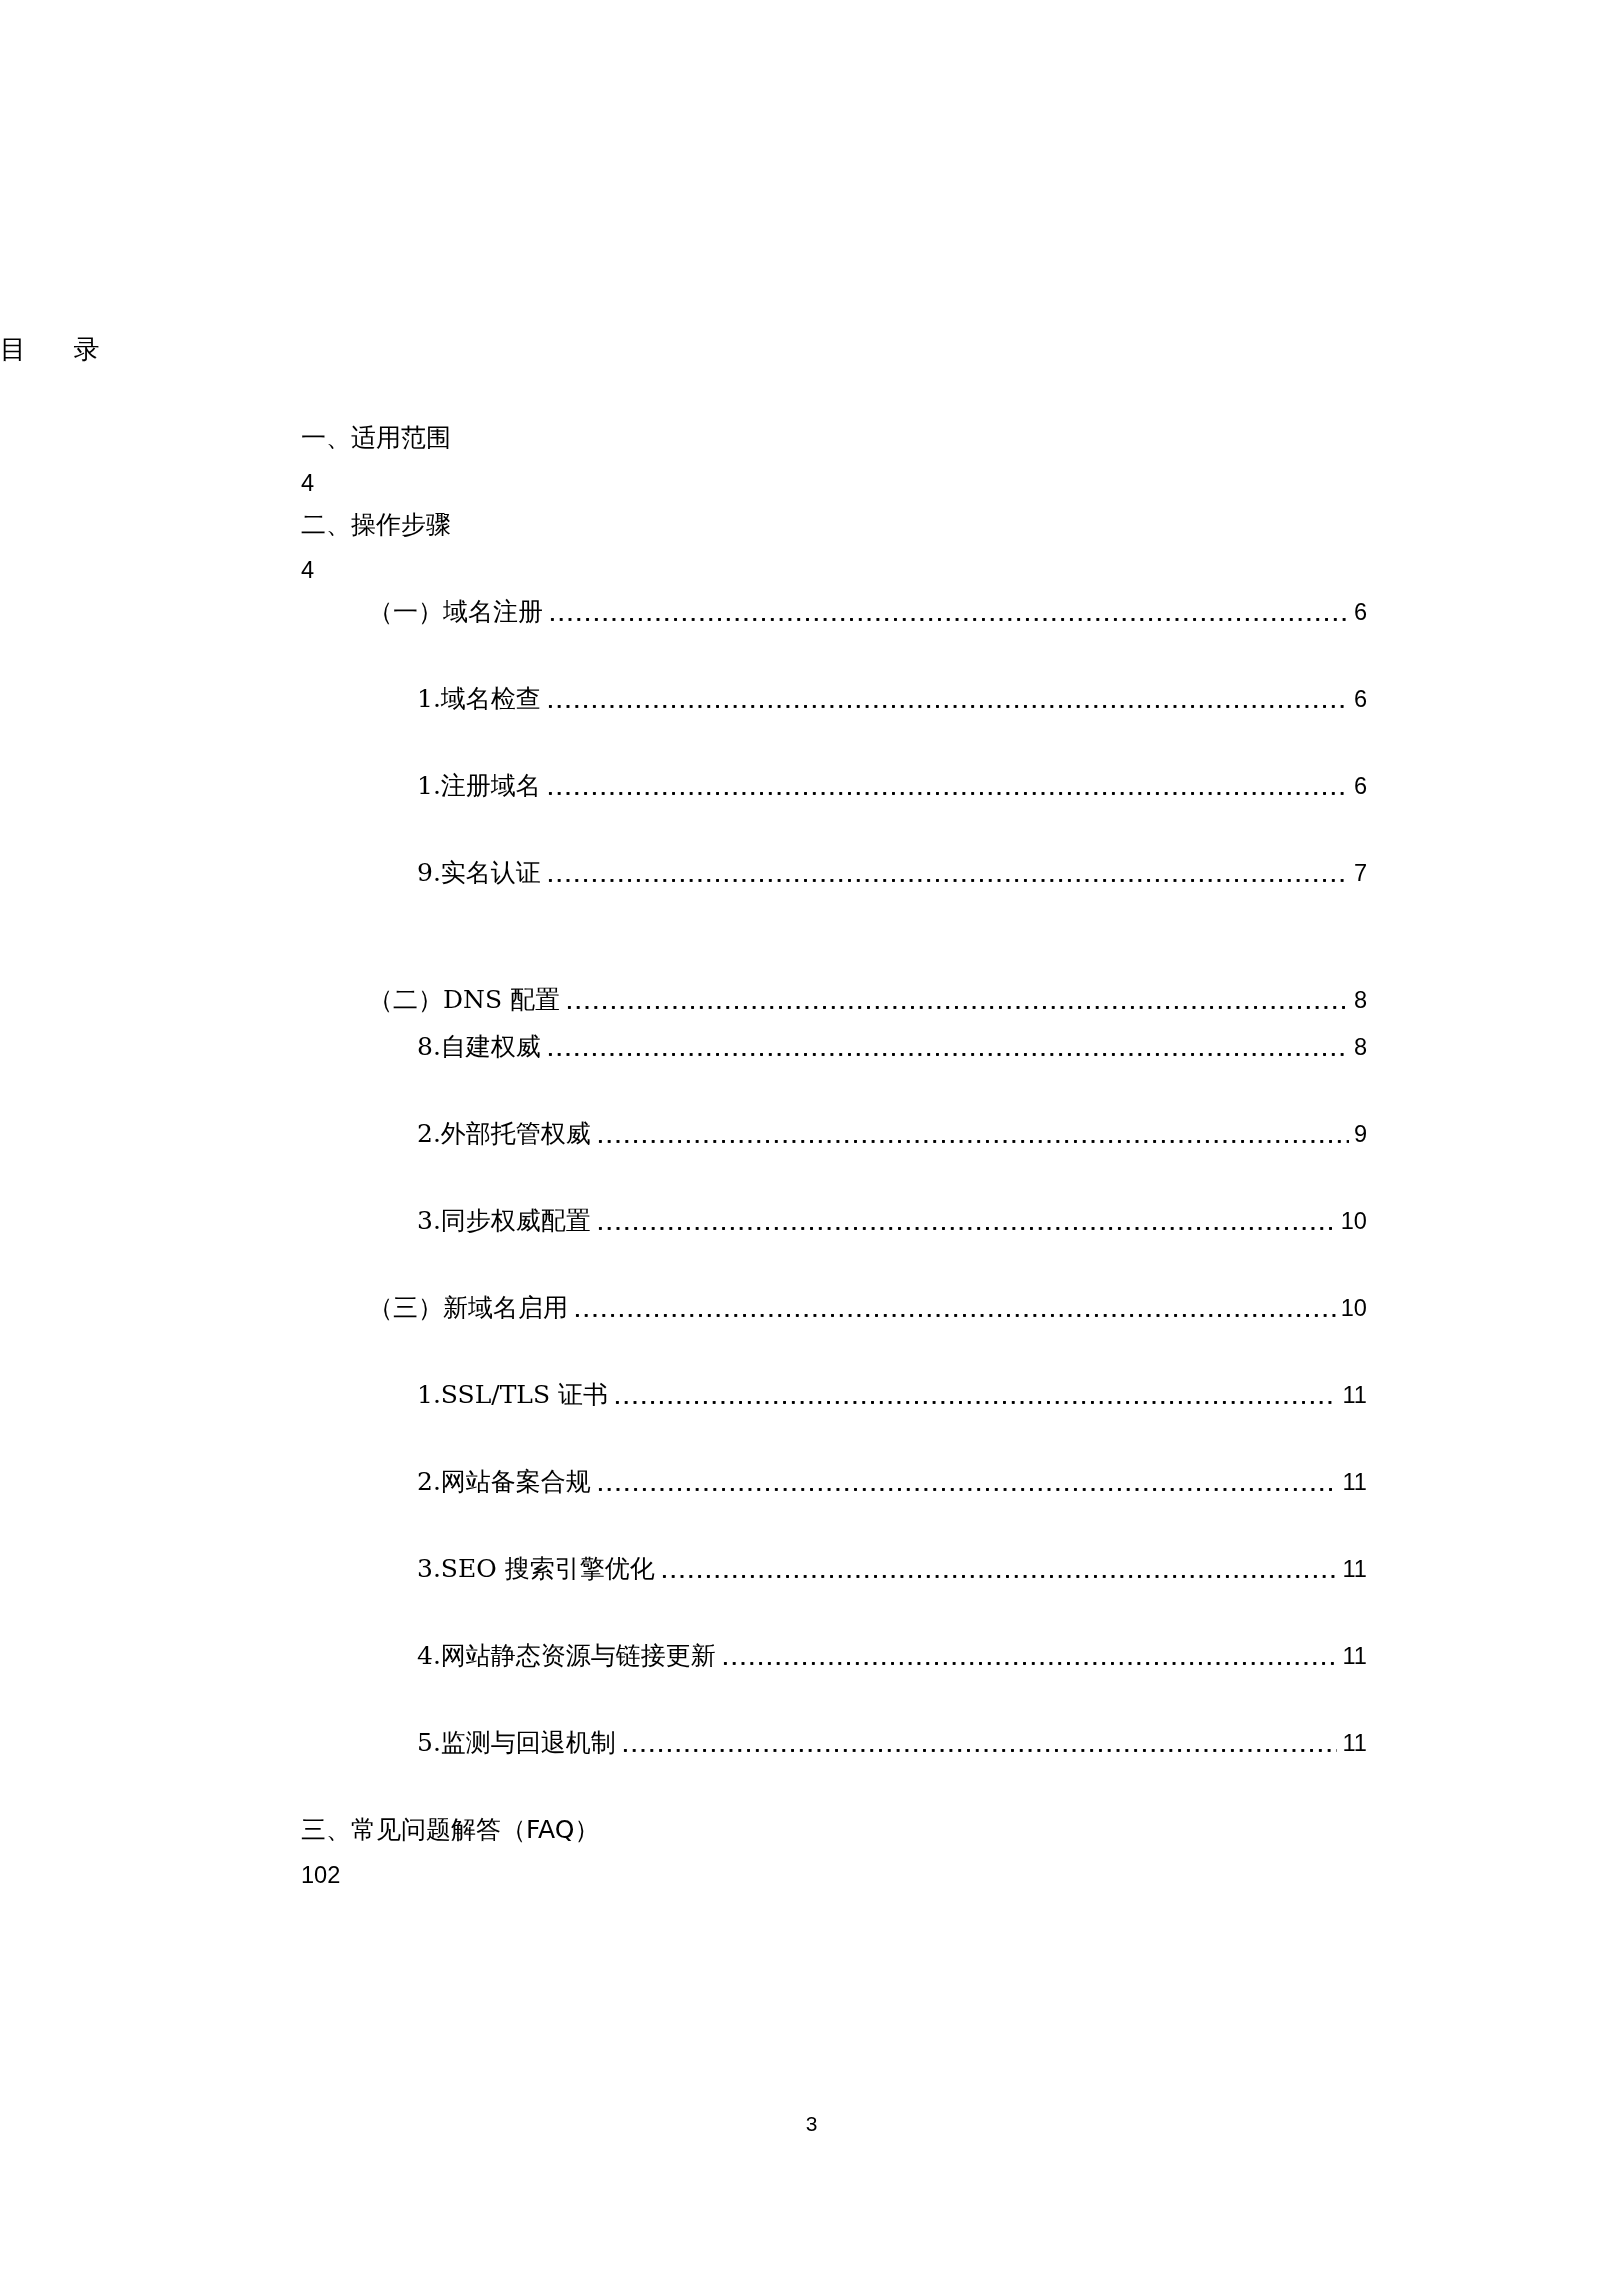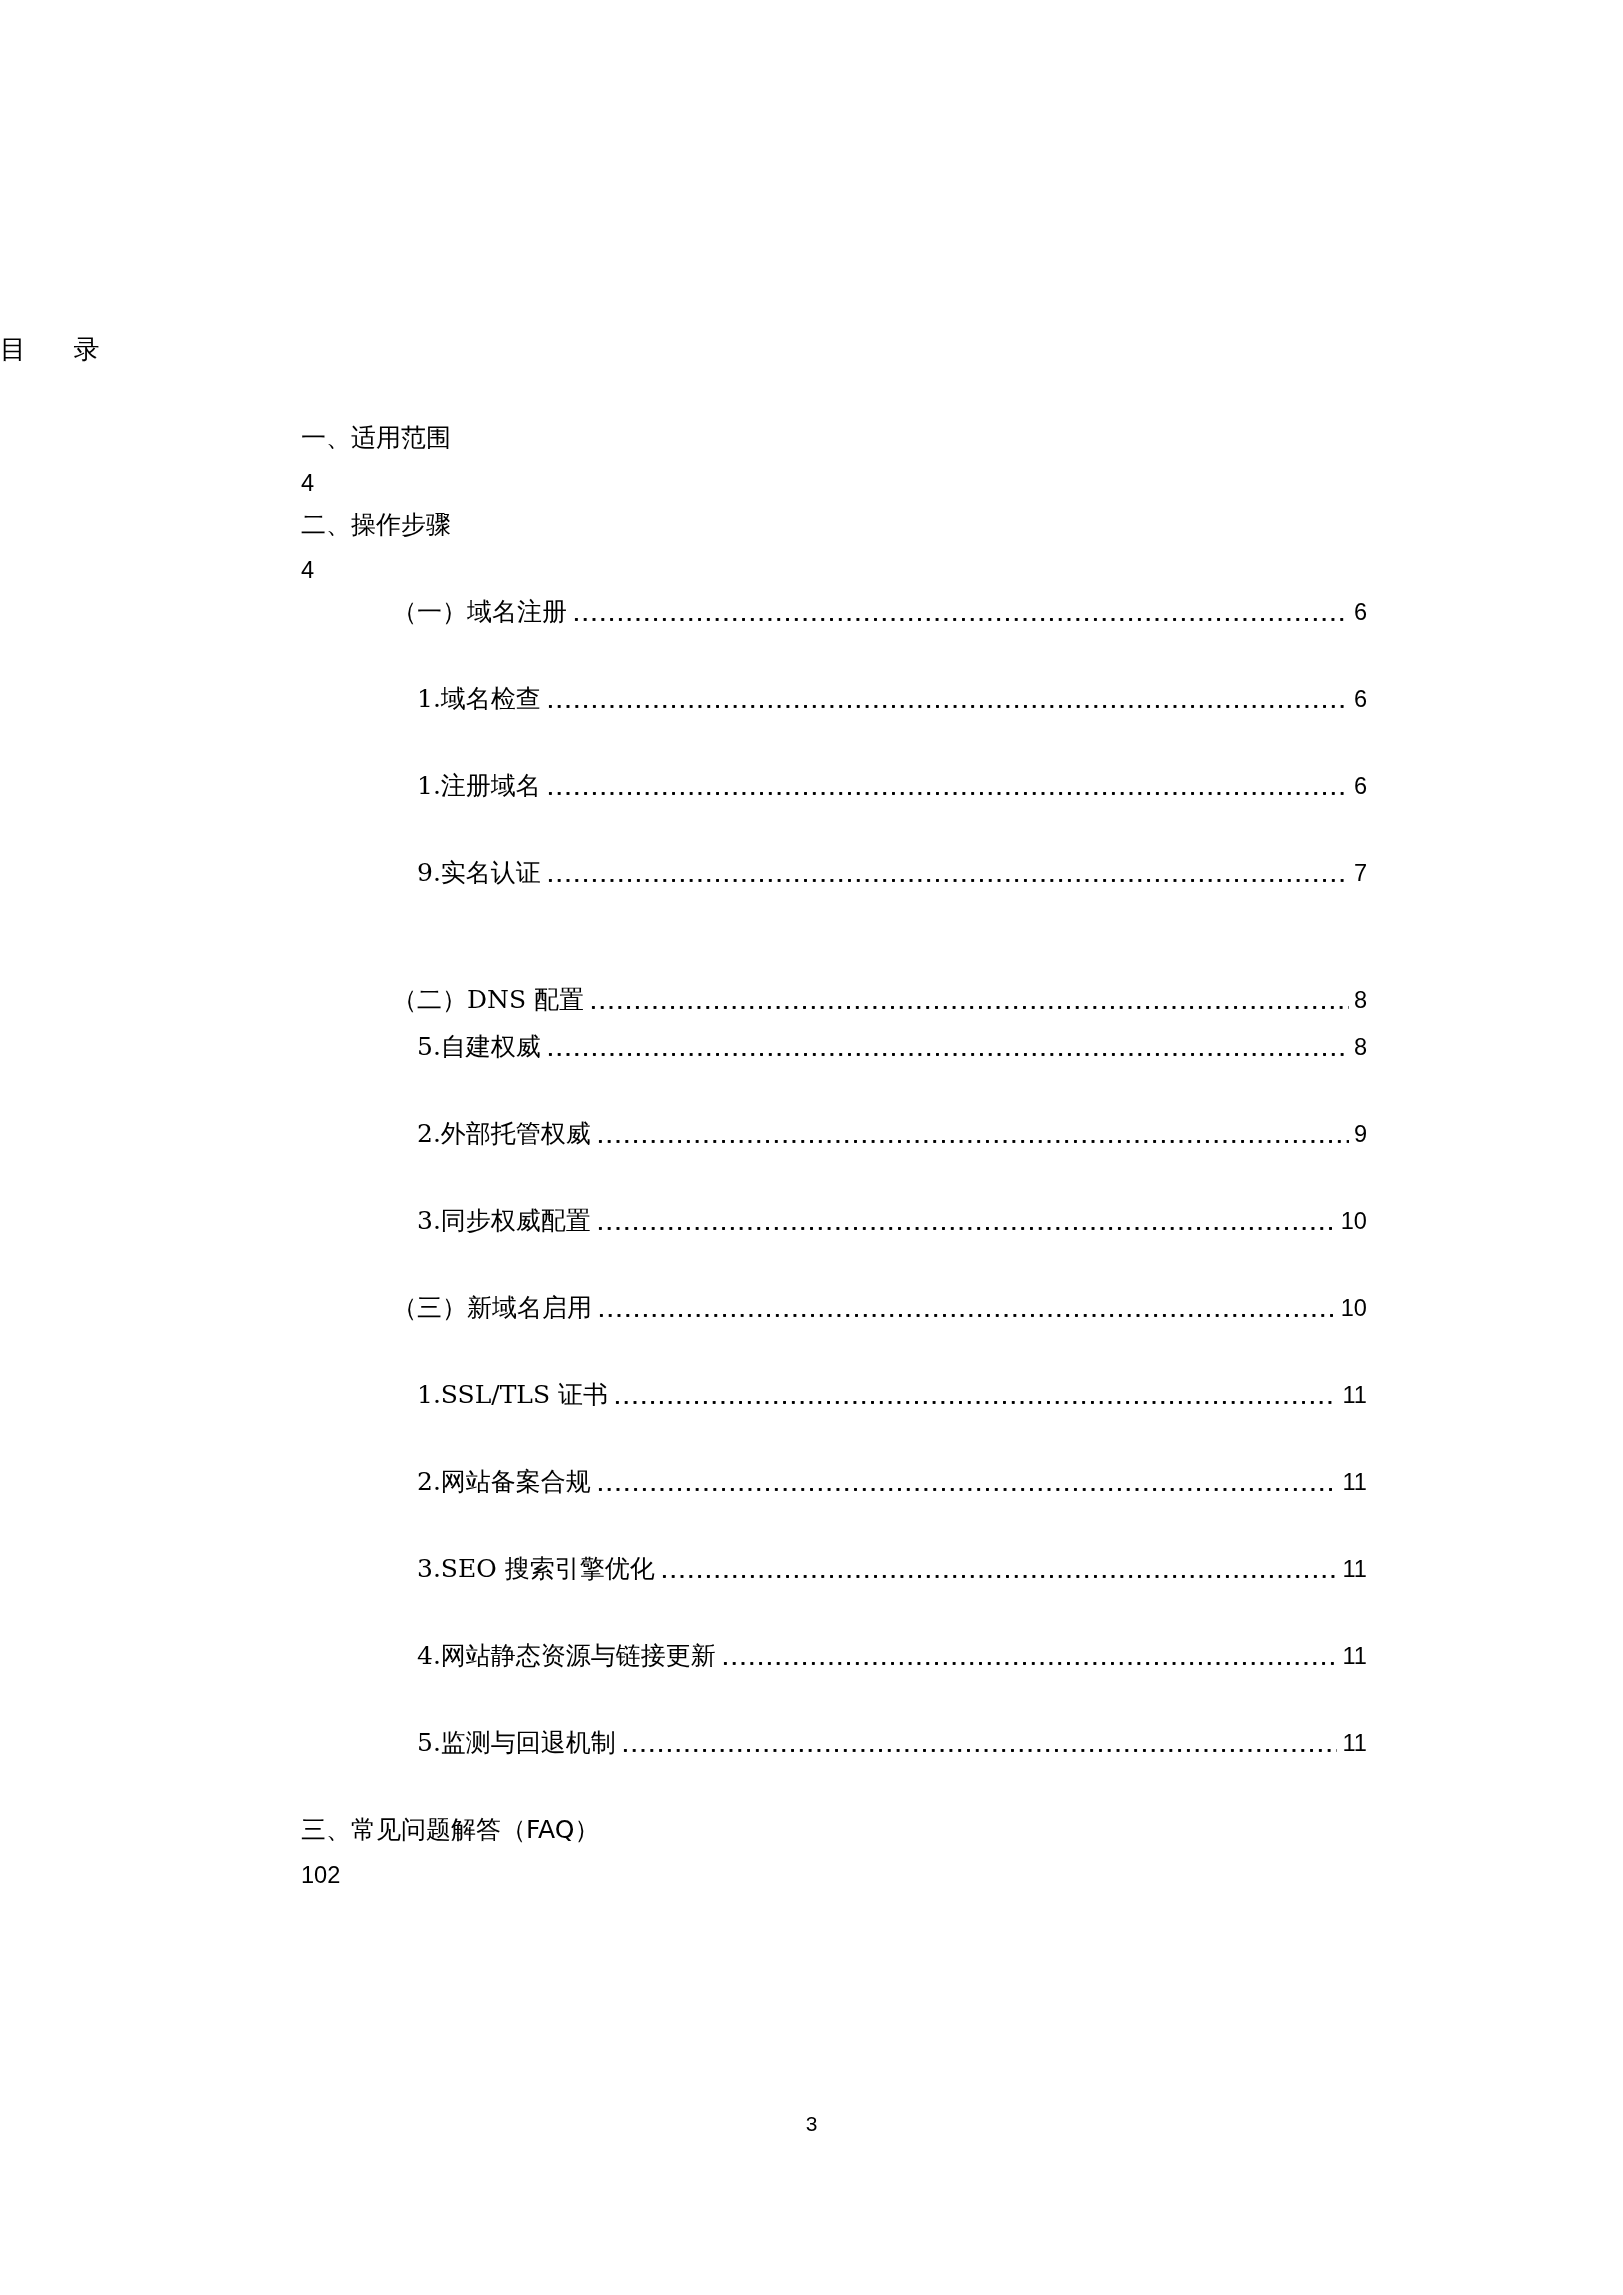--- a/index.html
+++ b/index.html
@@ -9,21 +9,21 @@
       position: absolute; left: 0; width: 1623px; top: 330px; text-align: left;
       font-family: "DejaVu Serif", "Liberation Serif", serif; font-size: 26px; letter-spacing: 19.6px;
       line-height: 39px;
     }
     .toc-list { position: absolute; left: 0; top: 0; width: 1623px; }
     .toc-row {
       position: absolute; display: flex; align-items: baseline; height: 37px; right: 256px;
       font-size: 25px; line-height: 37px; white-space: nowrap;
     }
     .lvl1 { left: 301px; font-family: "DejaVu Sans", "Liberation Sans", sans-serif; flex-direction: column; }
-    .lvl2 { left: 368px; font-family: "DejaVu Serif", "Liberation Serif", serif; margin-left: 24px; }
+    .lvl2 { left: 368px; font-family: "DejaVu Serif", "Liberation Serif", serif; }
     .lvl3 { left: 417px; font-family: "DejaVu Serif", "Liberation Serif", serif; justify-content: space-between; }
     .toc-label { flex: 0 0 auto; }
     .leader {
       flex: 1 1 auto; margin: 0 5.2px; height: 2.6px; align-self: flex-end; margin-bottom: 9.2px;
       background-image: radial-gradient(circle, #000 1.7px, transparent 2px);
       background-size: 8.8px 3.9px; background-repeat: repeat-x; background-position: left center;
     }
     .toc-page { flex: 0 0 auto; font-family: "Liberation Sans", "DejaVu Sans", sans-serif; font-size: 23.6px; }
     .page-number {
       position: absolute; left: 0; width: 1623px; top: 2112px; text-align: center;
@@ -66,21 +66,21 @@
       <span class="toc-label">9.实名认证</span>
       <span class="leader"></span>
       <span class="toc-page">7</span>
     </div>
     <div class="toc-row lvl2" style="top:981px">
       <span class="toc-label">（二）DNS 配置</span>
       <span class="leader"></span>
       <span class="toc-page">8</span>
     </div>
     <div class="toc-row lvl3" style="top:1028px">
-      <span class="toc-label">5.自建权威</span>
+      <span class="toc-label">8.自建权威</span>
       <span class="leader"></span>
       <span class="toc-page">8</span>
     </div>
     <div class="toc-row lvl3" style="top:1115px">
       <span class="toc-label">2.外部托管权威</span>
       <span class="leader"></span>
       <span class="toc-page">9</span>
     </div>
     <div class="toc-row lvl3" style="top:1202px">
       <span class="toc-label">3.同步权威配置</span>

